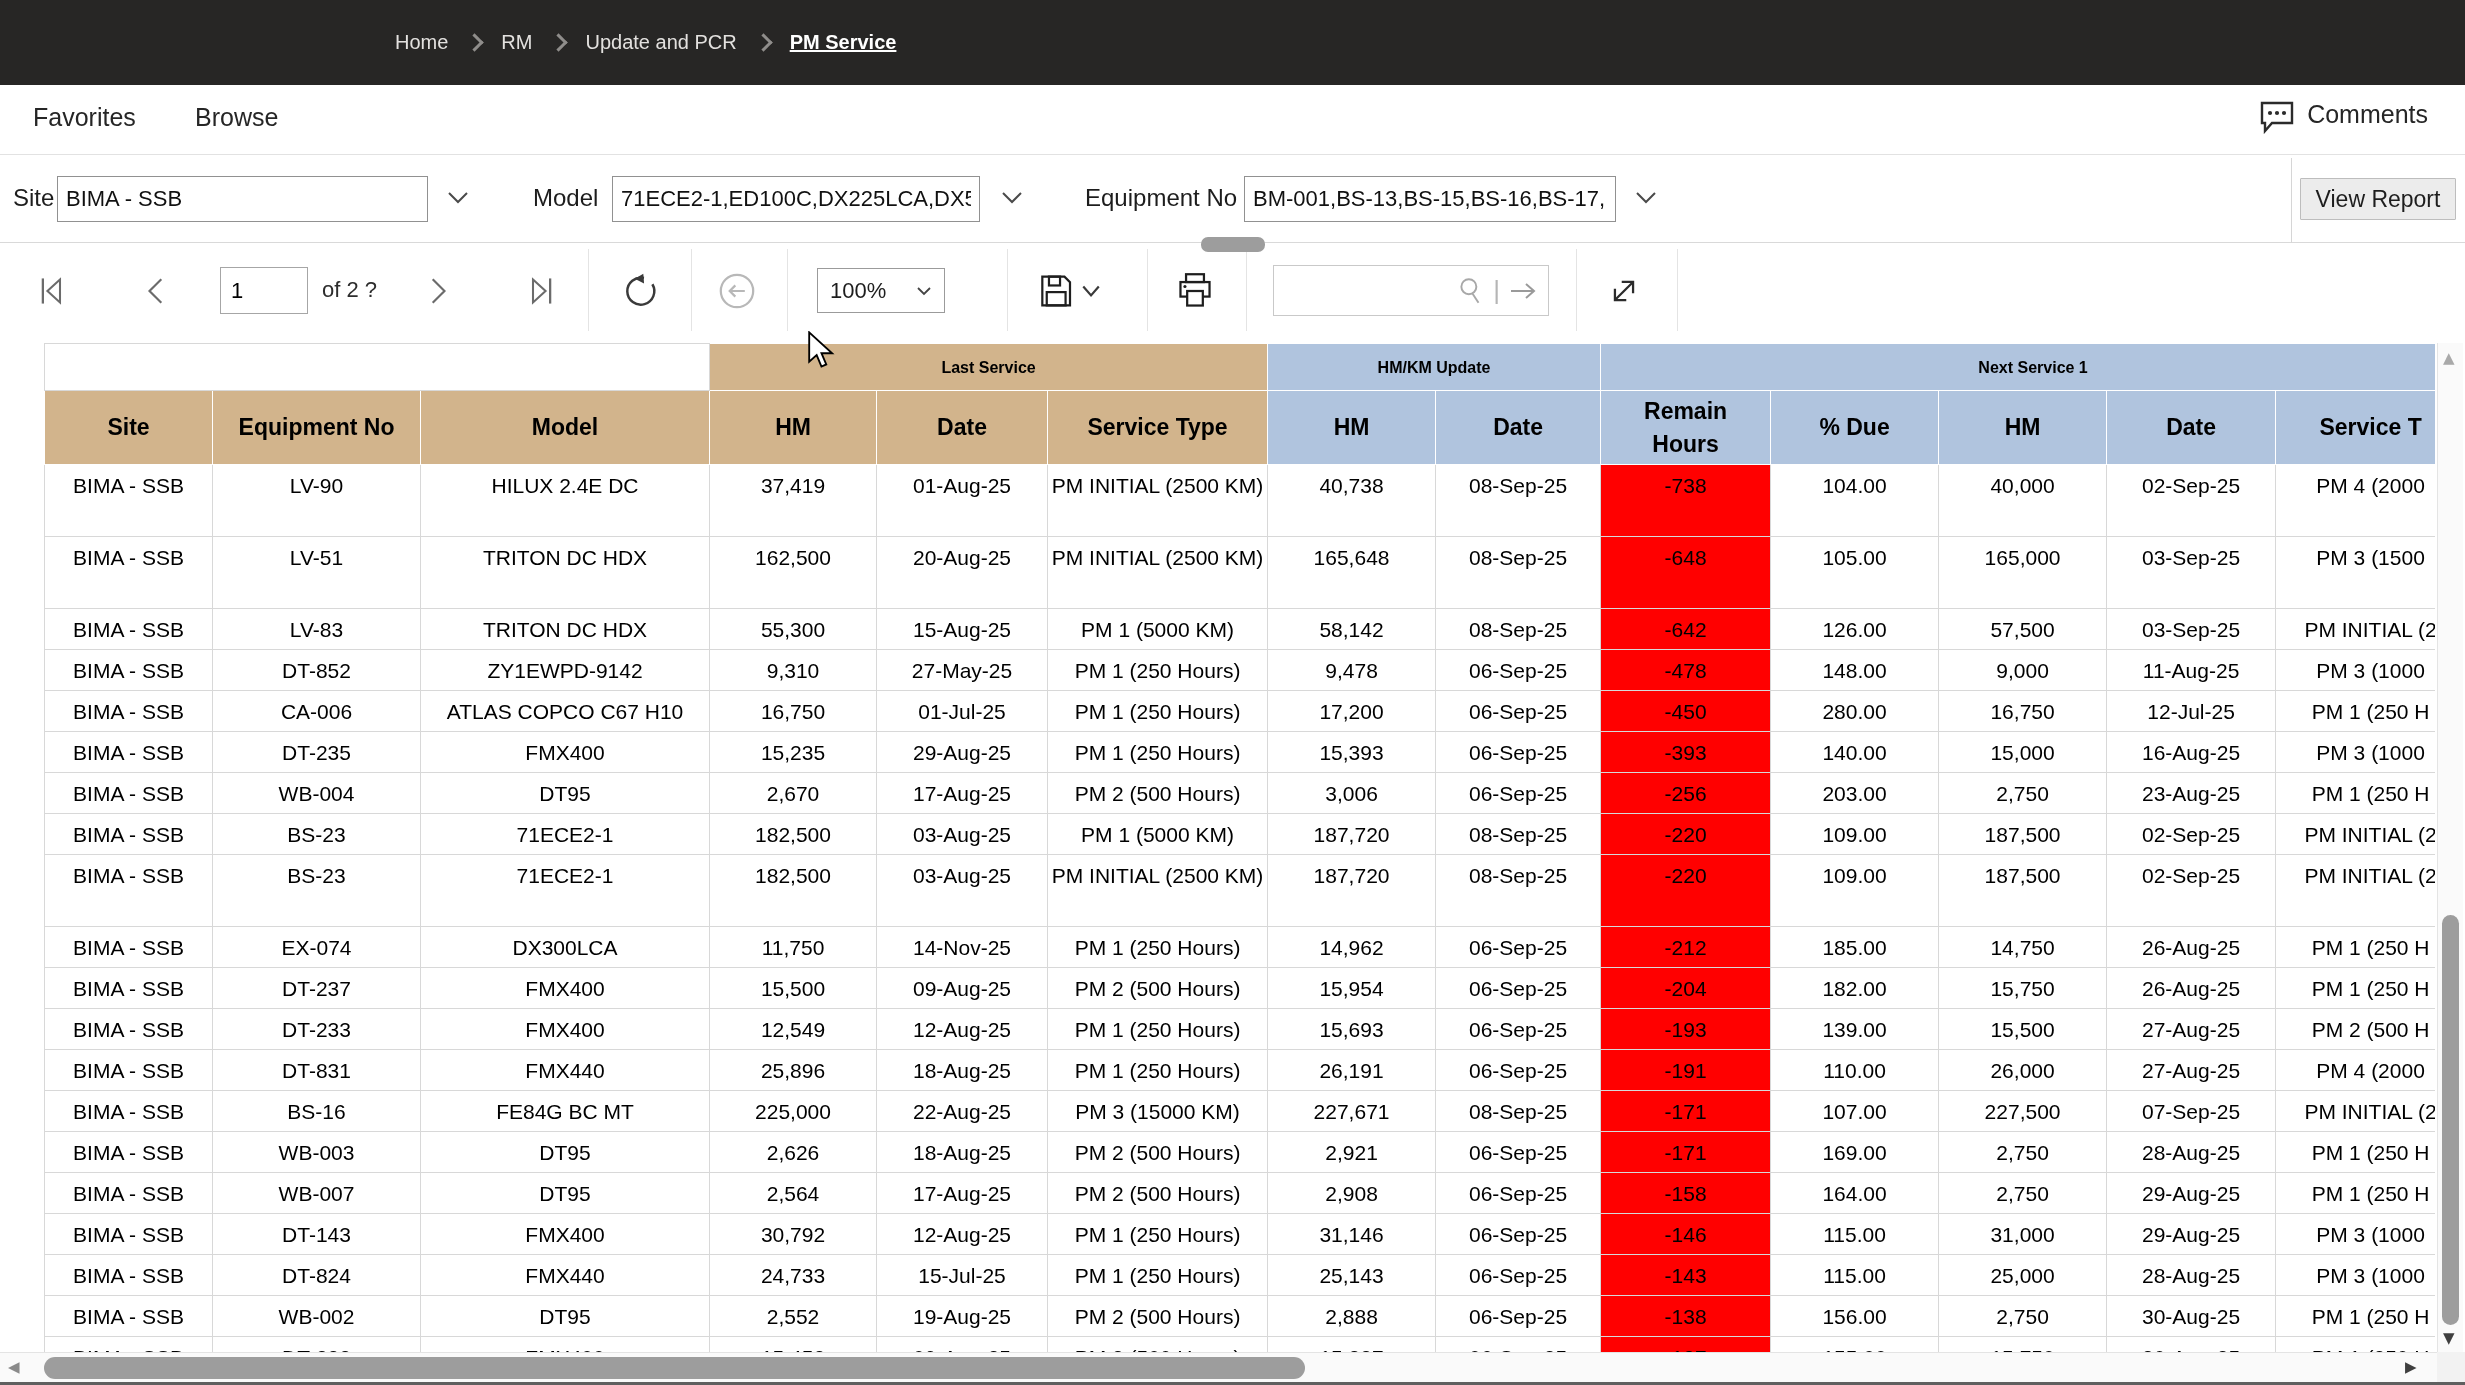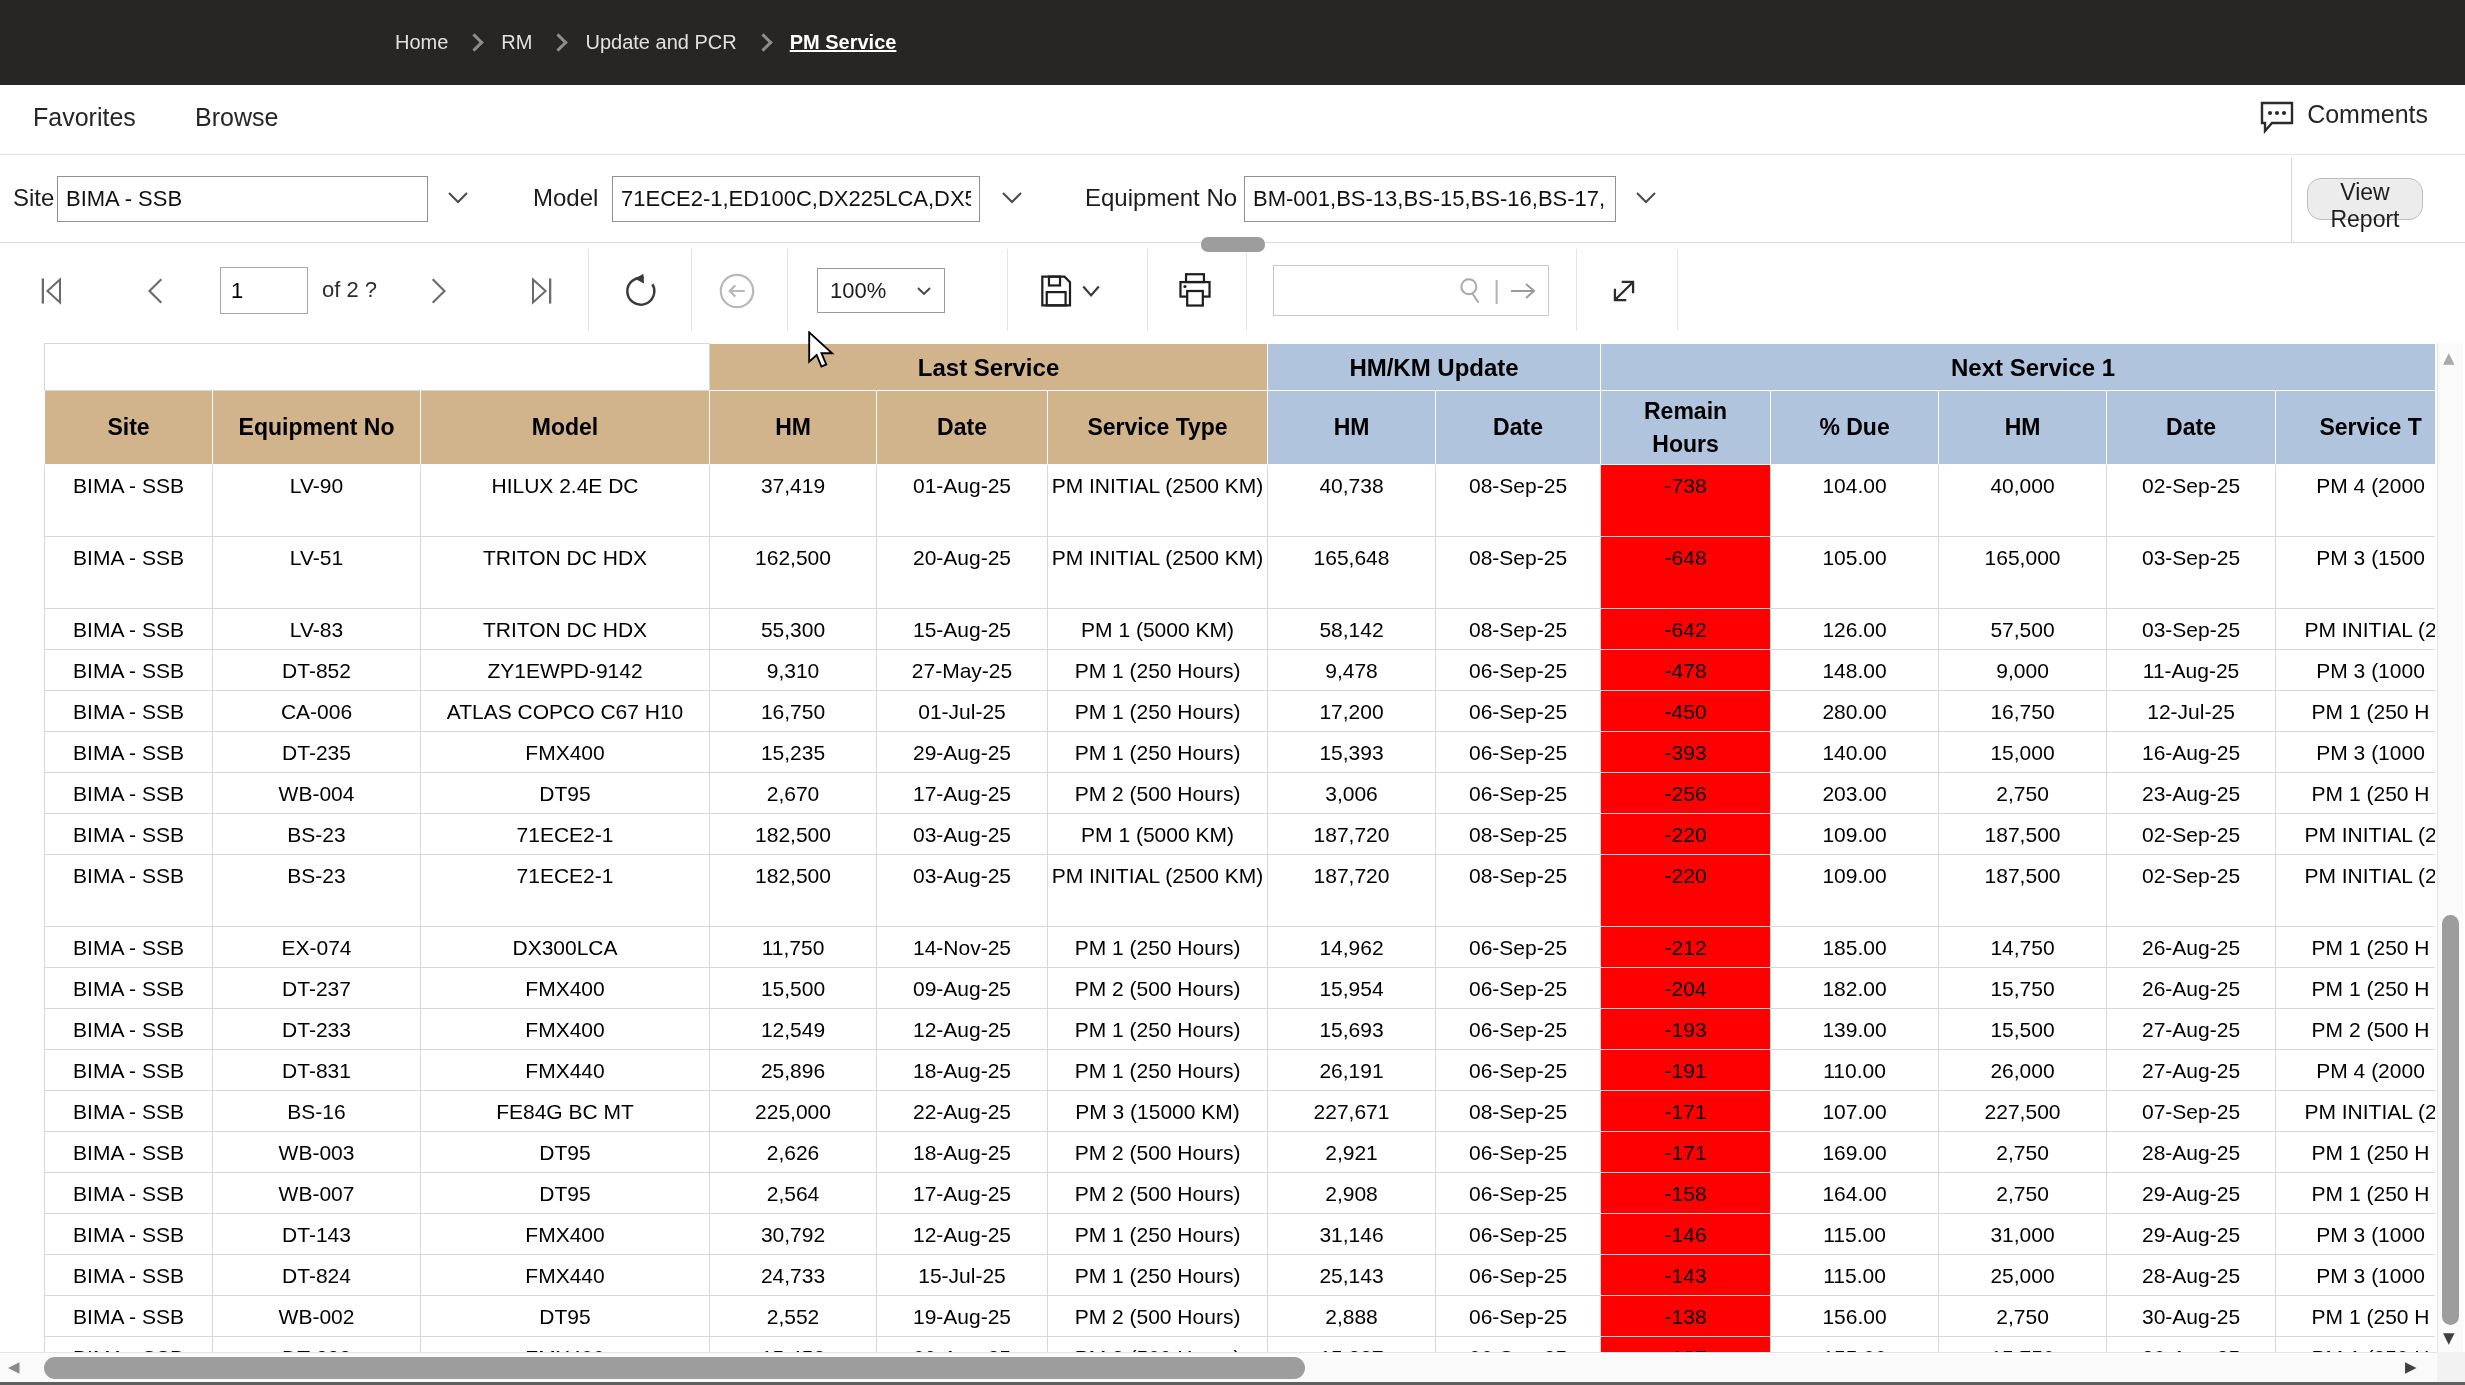--- a/index.html
+++ b/index.html
@@ -25,23 +25,23 @@
   .comments { position:absolute; right:37px; top:15px; display:flex; align-items:flex-start; gap:12px;
     font-size:25px; color:#262626; }
   
   .parambar { position:absolute; left:0; top:155px; width:2465px; height:88px;
     background:#fff; border-bottom:1px solid #d9d9d9; }
   .plabel { position:absolute; top:29px; font-size:24px; color:#1d1d1d; white-space:nowrap; }
   .pinput { position:absolute; top:21px; height:46px; border:1px solid #919191; background:#fff;
     font-size:22px; font-family:"Liberation Sans",sans-serif; padding:0 8px; color:#111; }
   .pchev { position:absolute; top:36px; }
   .pdivider { position:absolute; top:3px; bottom:-1px; width:1px; background:#d6d6d6; }
-  .view-report { position:absolute; left:2300px; top:23px; width:116px; height:42px;
-    background:#ececec; border:1px solid #bdbdbd; border-radius:14px;
-    font-size:23px; font-family:"Liberation Sans",sans-serif; color:#1d1d1d;margin-left:7px; }
+  .view-report { position:absolute; left:2300px; top:23px; width:156px; height:42px;
+    background:#ececec; border:1px solid #bdbdbd; border-radius:1px;
+    font-size:23px; font-family:"Liberation Sans",sans-serif; color:#1d1d1d; }
   .splitter { position:absolute; left:1201px; top:237px; width:64px; height:15px;
     background:#9d9d9d; border-radius:7px; z-index:6; }
   
   .toolbar { position:absolute; left:0; top:243px; width:2465px; height:95px; background:#fff; }
   .tbtn { position:absolute; top:50%; transform:translate(-50%,-50%); background:none; border:none;
     cursor:pointer; line-height:0; }
   .tsep { position:absolute; top:6px; height:82px; width:1px; background:#e4e4e4; }
   .page-input { position:absolute; left:220px; top:24px; width:88px; height:47px;
     border:1px solid #a6a6a6; font-size:22px; padding:0 10px; font-family:"Liberation Sans",sans-serif; }
   .page-of { position:absolute; left:322px; top:34px; font-size:22px; color:#2d2d2d; }
@@ -52,21 +52,21 @@
     border:1px solid #c9c9c9; display:flex; align-items:center; justify-content:flex-end;
     gap:8px; padding:0 10px; }
   .search-input { border:none; outline:none; flex:1; min-width:20px; height:40px; font-size:22px;
     font-family:"Liberation Sans",sans-serif; }
   .search-div { color:#b5b5b5; font-size:26px; }
   
   .report-clip { position:absolute; left:44px; top:343px; width:2391px; height:1009px; overflow:hidden; }
   table { border-collapse:collapse; table-layout:fixed; width:2421px; }
   thead th { font-size:23px; font-weight:bold; color:#000; text-align:center; vertical-align:middle;
     border:1px solid #fff; line-height:33px; }
-  thead tr.grow th { height:47px; font-size:24px;text-align:center; }
+  thead tr.grow th { height:47px; font-size:16px;text-align:center; }
   thead tr.crow th { height:74px; }
   th.g-plain { background:#fff; border:1px solid #d8d8d8; }
   th.g-tan, th.h-tan { background:var(--tan,#D2B48C); }
   th.g-blue, th.h-blue { background:var(--blue,#B0C4DE); }
   tbody td { border:1px solid #d8d8d8; font-size:21px; color:#000; text-align:center;
     vertical-align:top; padding-top:5px; line-height:31px; background:#fff; overflow:hidden; }
   tbody td.red { background:var(--red,#FF0000); }
   tbody td.c-last { white-space:nowrap; }
   
   .vscroll { position:absolute; left:2437px; top:343px; width:26px; height:1009px;

